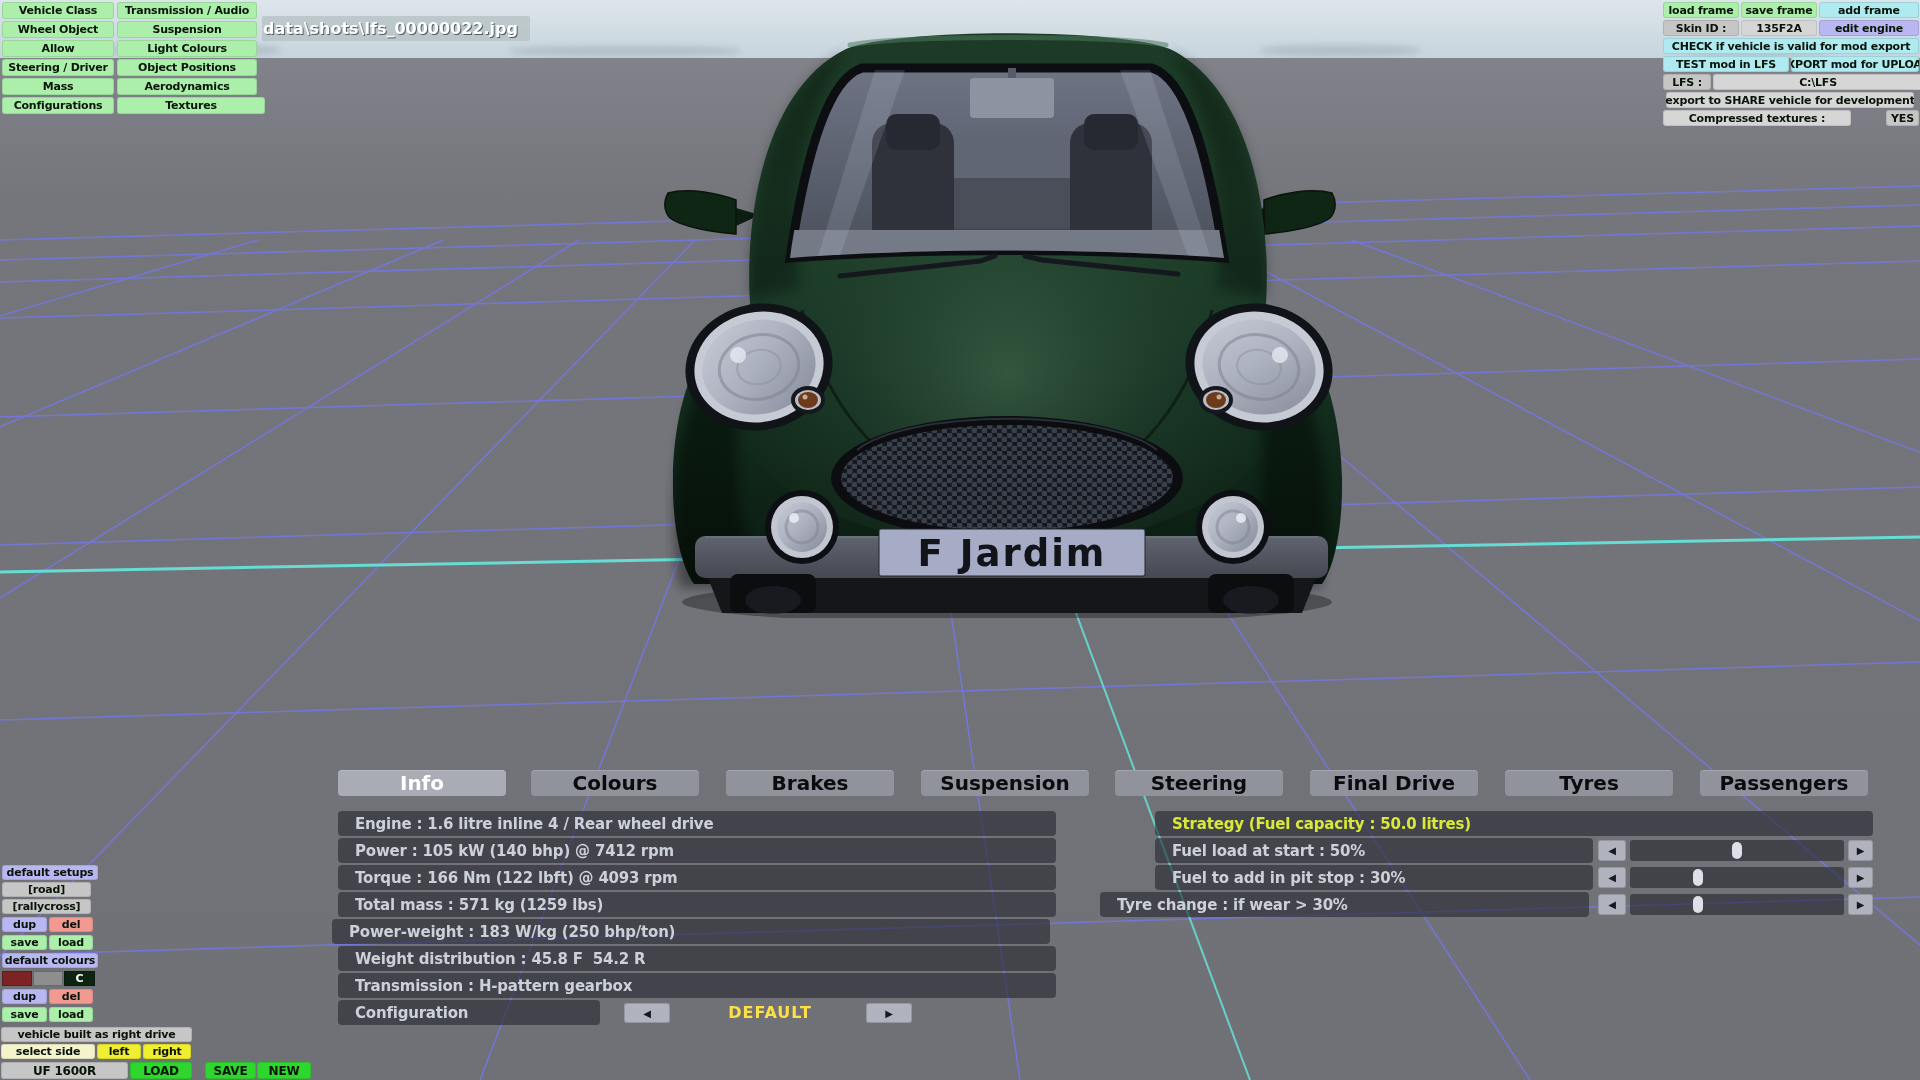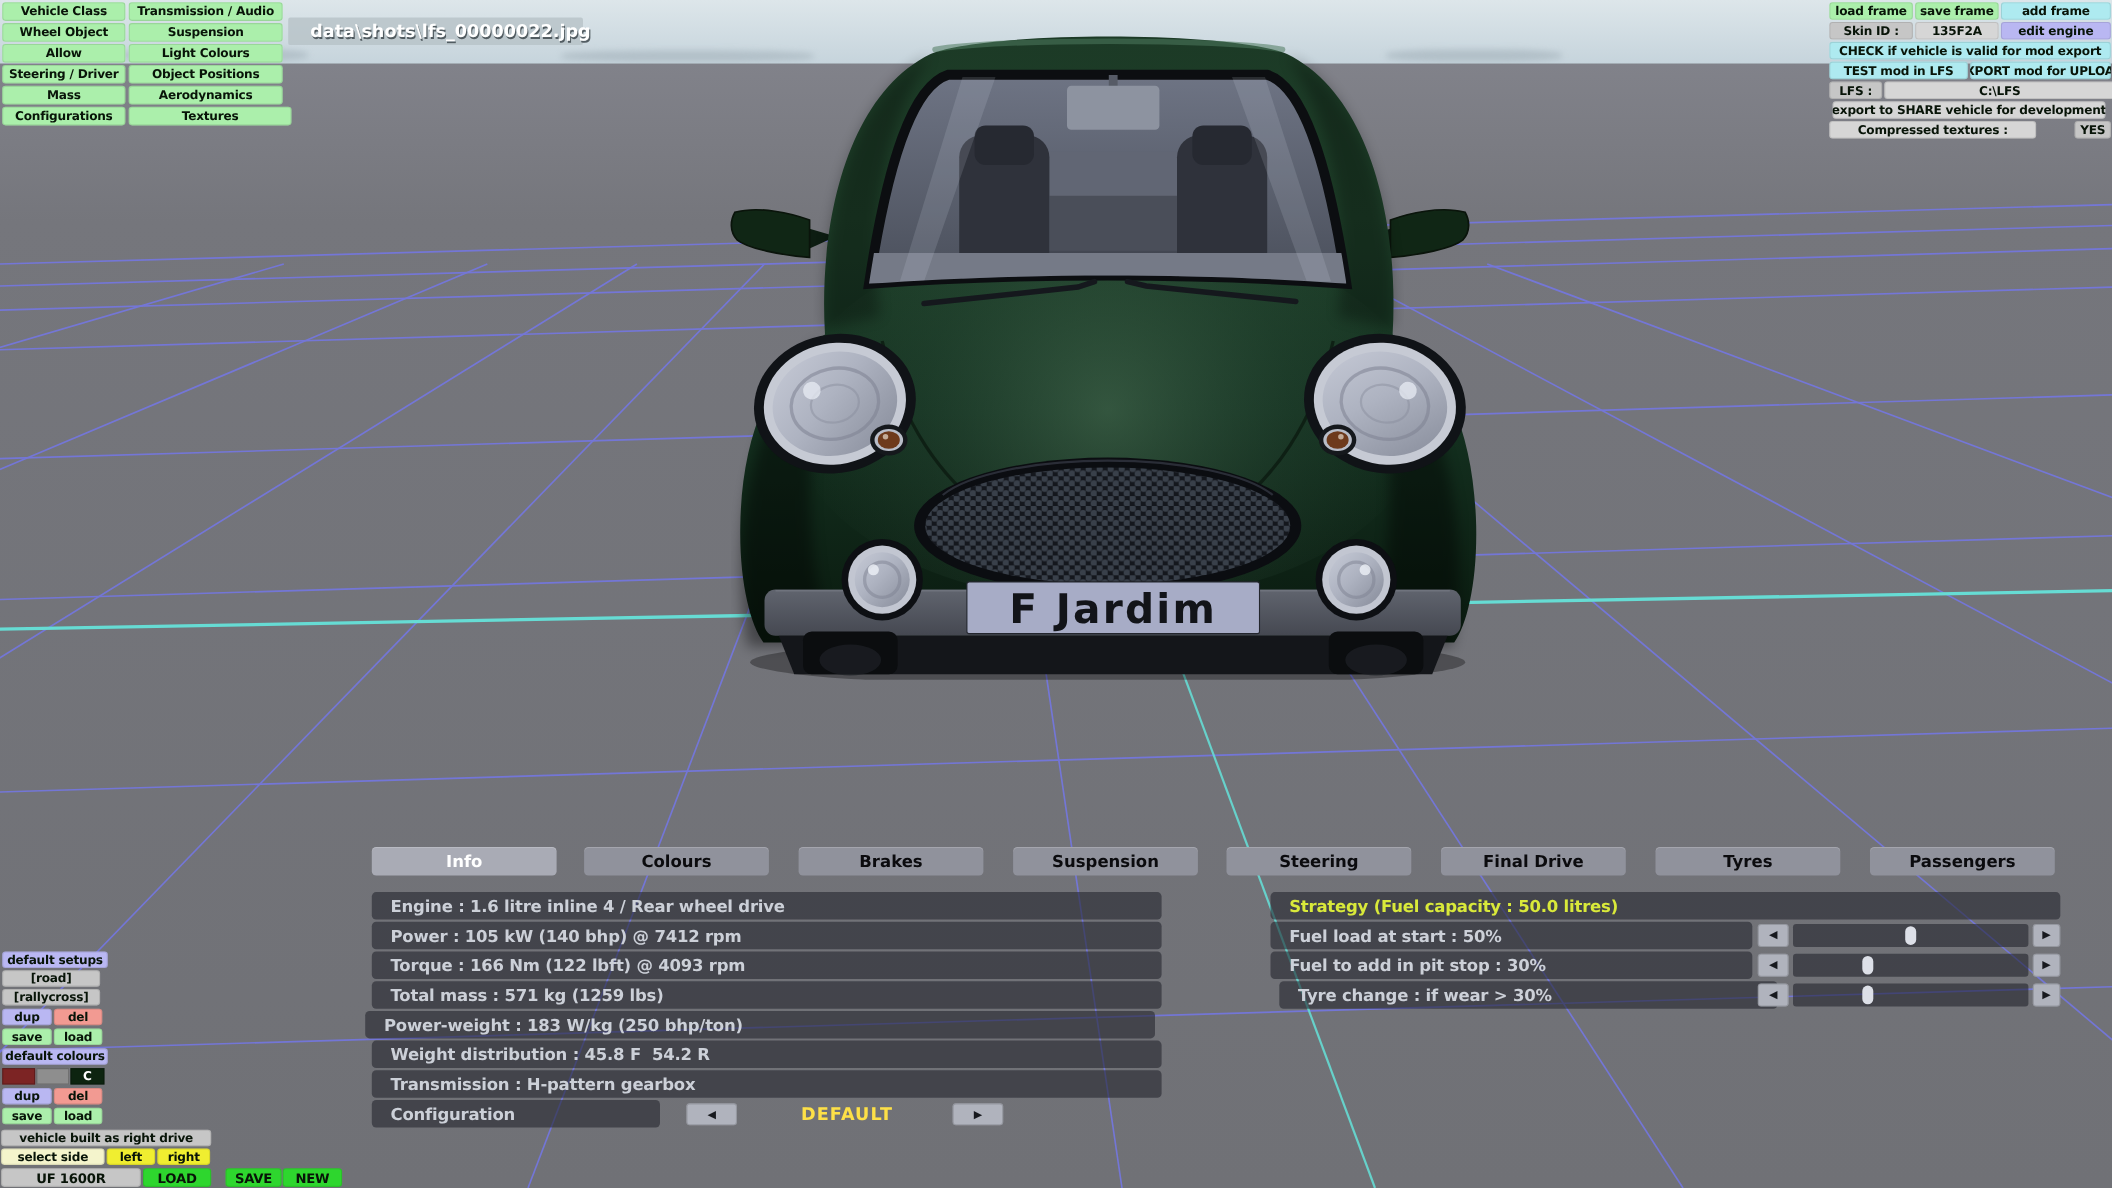--- a/index.html
+++ b/index.html
@@ -19,25 +19,25 @@
   .btn{position:absolute;display:flex;align-items:center;justify-content:center;
        border-radius:3px;font-size:11px;letter-spacing:-0.2px;color:#081408;line-height:1;
        box-shadow:inset 0 0 0 1px rgba(0,0,0,.10);white-space:nowrap;overflow:hidden;}
   .green{background:#abefab;} .cyan{background:#aeeaf0;} .purple{background:#b9b7f2;}
   .gray{background:#c6c6c6;} .lgray{background:#d6d6d6;}
   .salmon{background:#f29a92;} .bgreen{background:#2ed62e;}
   .yellow{background:#f0ee30;} .paleyellow{background:#f4f4cc;}
   
   #filename{position:absolute;left:262px;top:16px;width:268px;height:25px;
        background:rgba(183,194,199,.80);color:#fff;font-size:16px;
-       display:flex;align-items:center;padding-left:20px;box-sizing:border-box;
+       display:flex;align-items:center;padding-left:1px;box-sizing:border-box;
        text-shadow:1px 1px 0 rgba(70,80,85,.9);border-radius:2px;}
   
   .tab{position:absolute;top:770px;width:168px;height:26px;background:#90929c;
-       border-radius:4px;color:#0b0b0e;font-size:15px;display:flex;align-items:center;
+       border-radius:4px;color:#0b0b0e;font-size:20px;display:flex;align-items:center;
        justify-content:center;box-shadow:inset 0 1px 0 rgba(255,255,255,.18);}
   .tab.selected{background:#a9abb5;color:#fff;}
   
   .panel-row{position:absolute;background:rgba(36,38,46,.60);border-radius:4px;
        color:#ccd0d8;font-size:15px;display:flex;align-items:center;padding:0 17px;
        box-sizing:border-box;letter-spacing:-0.2px;white-space:pre;}
   .accent{color:#d9e93a;}
   .config-value{position:absolute;color:#fde047;font-size:16px;letter-spacing:1px;
        display:flex;align-items:center;justify-content:center;}
   .arrow-btn{position:absolute;background:#b0b3bd;border-radius:3px;color:#17191e;
@@ -324,21 +324,21 @@
     <div class="arrow-btn" style="left:1598px;top:867px;width:28px;height:21px">
         <span>◀</span>
       </div>
     <div class="slider-track" style="left:1630px;top:867px">
       <div class="slider-thumb" style="left: 62.8px;"></div>
     </div>
     <div class="arrow-btn" style="left:1848px;top:867px;width:25px;height:21px">
         <span>▶</span>
       </div>
 
-    <div class="panel-row" style="left:1163px;top:892px;width:453px;height:25px">Tyre change : if wear &gt; 30%</div>
+    <div class="panel-row" style="left:1100px;top:892px;width:489px;height:25px">Tyre change : if wear &gt; 30%</div>
     <div class="arrow-btn" style="left:1598px;top:894px;width:28px;height:21px">
         <span>◀</span>
       </div>
     <div class="slider-track" style="left:1630px;top:894px">
       <div class="slider-thumb" style="left: 62.8px;"></div>
     </div>
     <div class="arrow-btn" style="left:1848px;top:894px;width:25px;height:21px">
         <span>▶</span>
       </div>
   </div>

